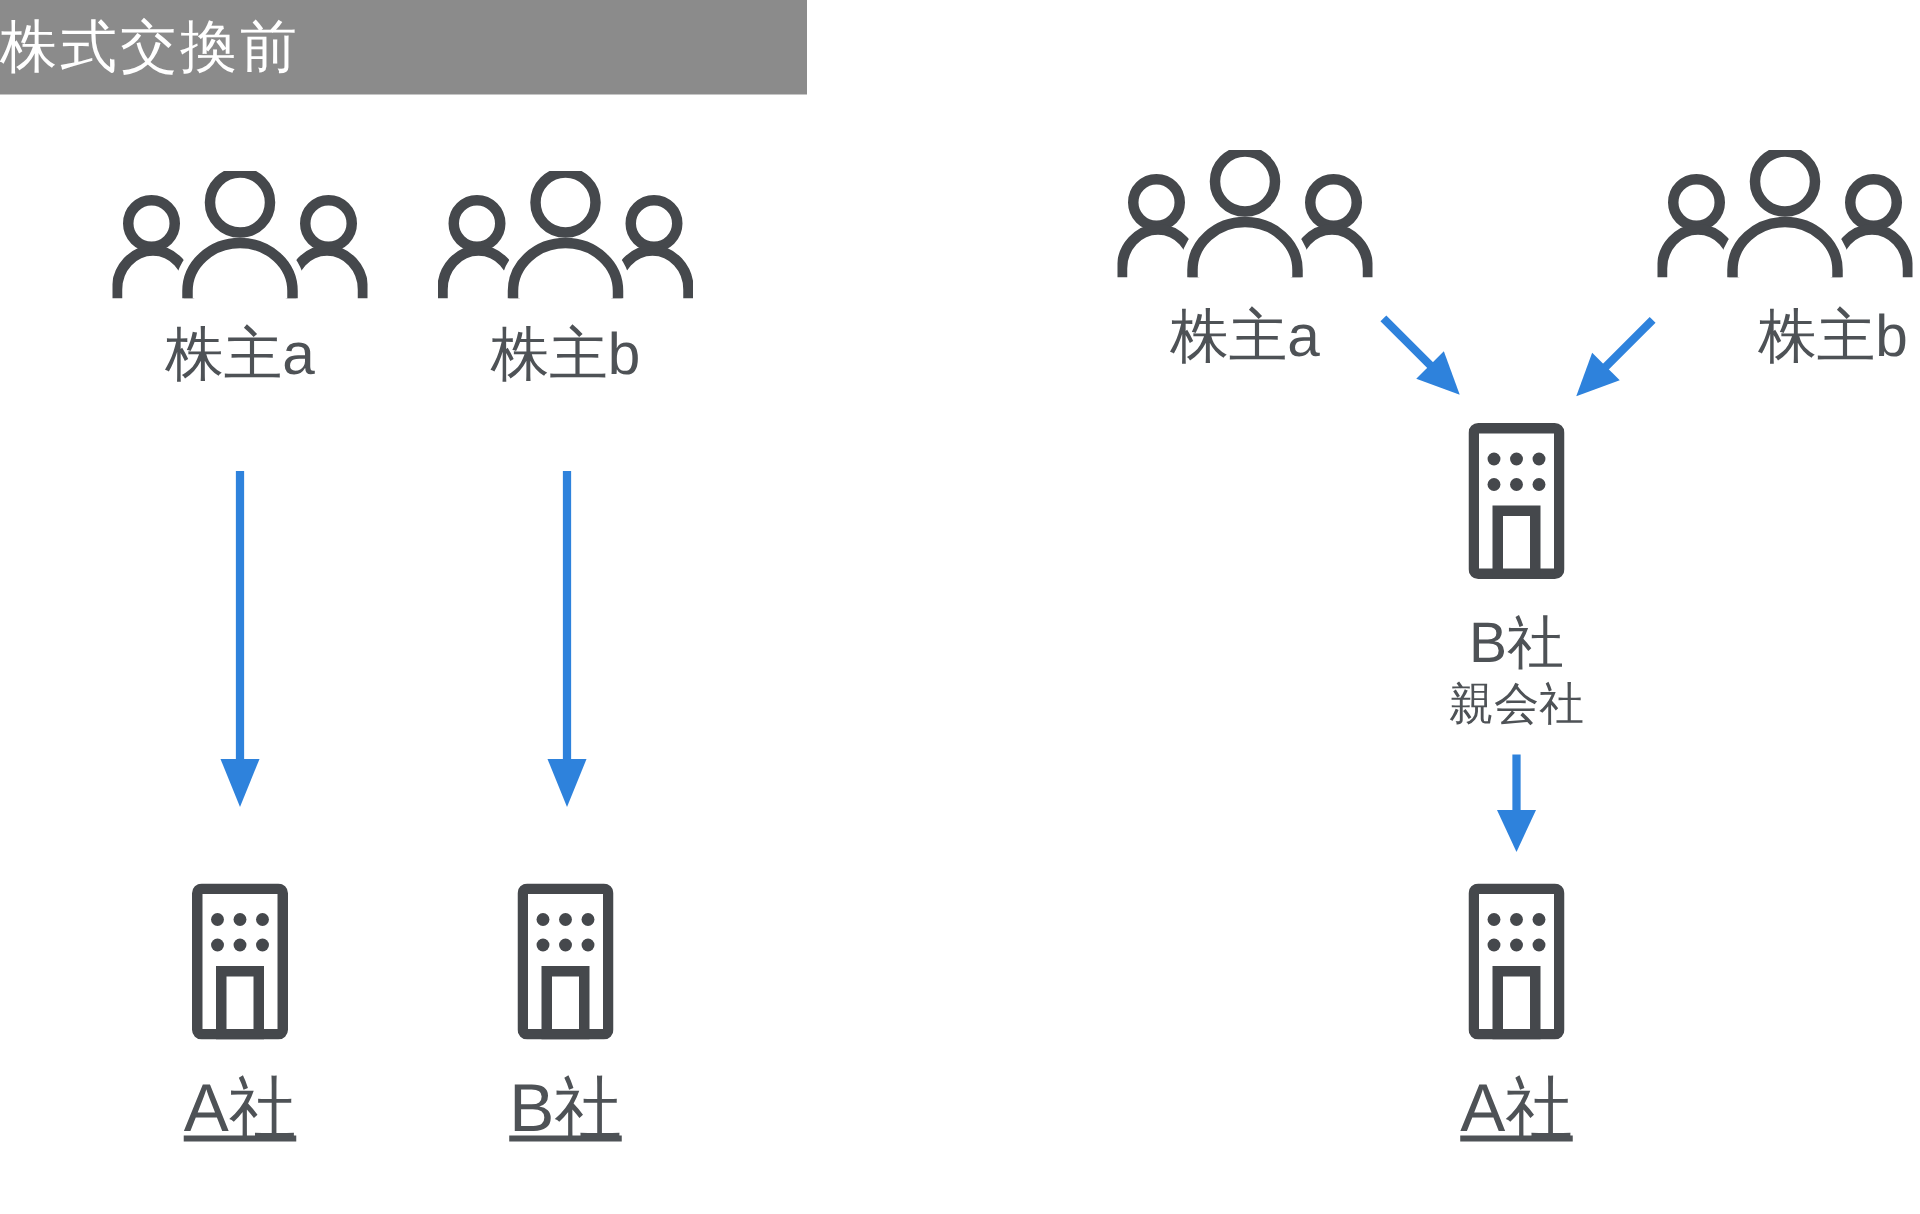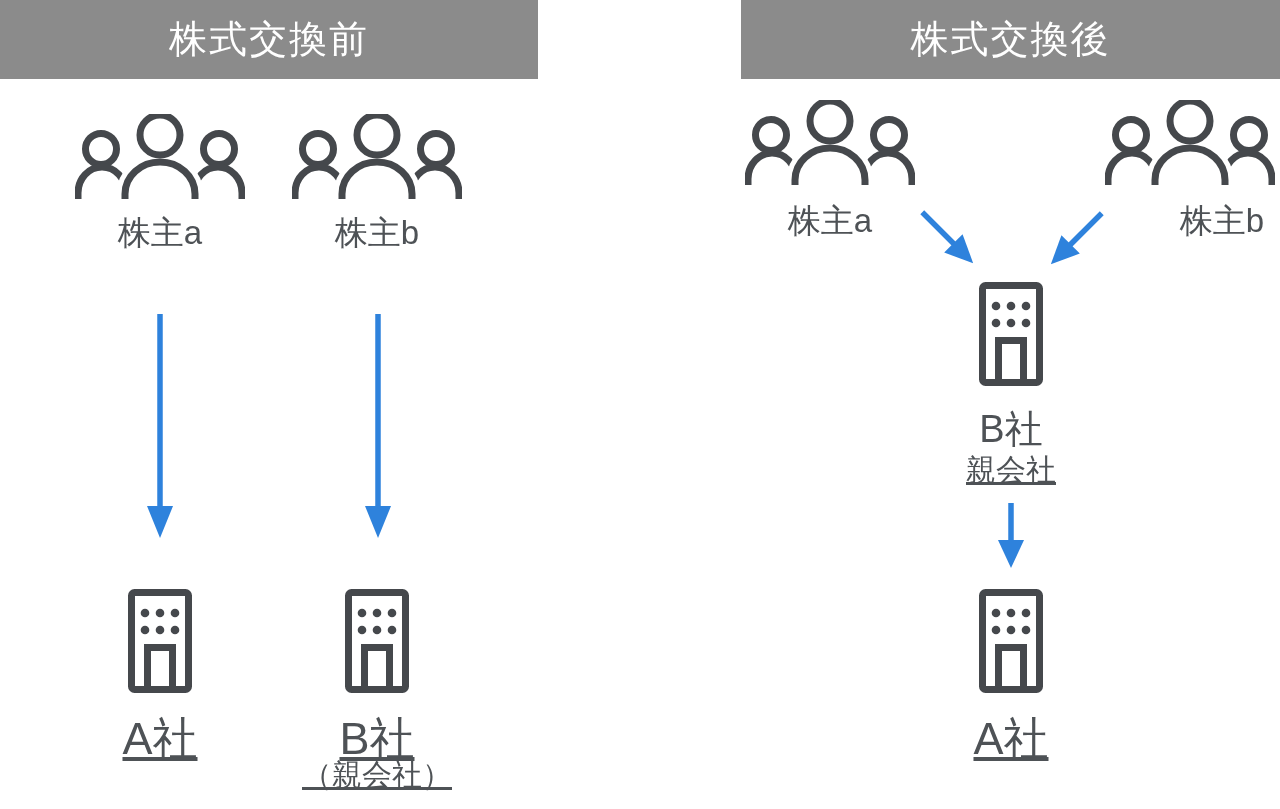--- a/index.html
+++ b/index.html
@@ -8,37 +8,37 @@
     --icon-stroke:#45484C;
     --label-text:#4E5256;
     --arrow-blue:#2E82DC;
   }
   *{margin:0;padding:0;box-sizing:border-box;}
   html,body{background:#fff;}
   body{font-family:"Liberation Sans","DejaVu Sans",sans-serif;}
   .stage{position:relative;width:1280px;height:809px;background:#fff;overflow:hidden;}
 
   .panel-header{
-    position:absolute;top:0;height:79px;
+    position:absolute;top:0;height:63px;
     background:var(--header-bg);color:var(--header-text);
     font-size:38px;letter-spacing:2px;
-    display:flex;align-items:center;justify-content:center;
+    display:flex;align-items:center;justify-content:flex-start;
   }
   .hdr-before{left:0;width:538px;}
   .hdr-after{left:741px;width:539px;}
 
   .abs{position:absolute;}
   .lbl{
     position:absolute;width:220px;text-align:center;
     color:var(--label-text);line-height:1.18;white-space:nowrap;
   }
-  .shareholder-lbl{font-size:33px;}
+  .shareholder-lbl{font-size:39px;}
   .company-name{font-size:45px;text-decoration:underline;}
   .company-name-lg{font-size:38px;}
-  .company-role{font-size:30px;text-decoration:underline;}
+  .company-role{font-size:30px;}
 
   .icon-dark{color:var(--icon-stroke);}
   .arrow{color:var(--arrow-blue);}
   .rot-dr{transform:rotate(-45deg);}
   .rot-dl{transform:rotate(45deg);}
   .defs-holder{position:absolute;width:0;height:0;overflow:hidden;}
 </style>
 </head>
 <body>
 
@@ -97,25 +97,21 @@
 
   <svg class="abs icon-dark" style="left:128px;top:589px" width="64" height="104">
       <use href="#sym-building"></use>
     </svg>
   <div class="lbl company-name" style="left:50px;top:712px">A社</div>
 
   <svg class="abs icon-dark" style="left:345px;top:589px" width="64" height="104">
       <use href="#sym-building"></use>
     </svg>
   <div class="lbl company-name" style="left:267px;top:712px">B社</div>
-  <div class="lbl company-role" style="left:267px;top:757px">（親会社）</div>
 
-  <div class="panel-header hdr-after">
-    <span>株式交換後</span>
-  </div>
 
   <svg class="abs icon-dark" style="left:745px;top:100px" width="170" height="85">
       <use href="#sym-people"></use>
     </svg>
   <div class="lbl shareholder-lbl" style="left:720px;top:202px">株主a</div>
 
   <svg class="abs icon-dark" style="left:1105px;top:100px" width="170" height="85">
       <use href="#sym-people"></use>
     </svg>
   <div class="lbl shareholder-lbl" style="left:1112px;top:202px">株主b</div>

